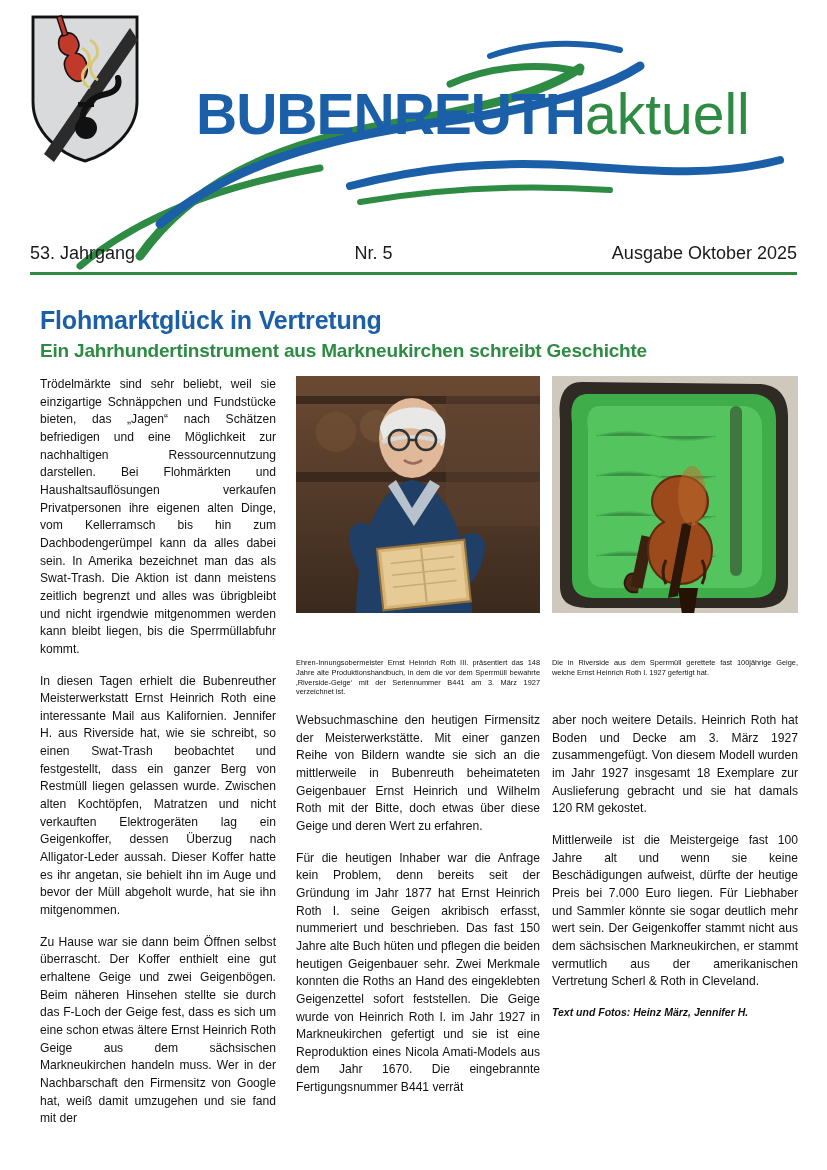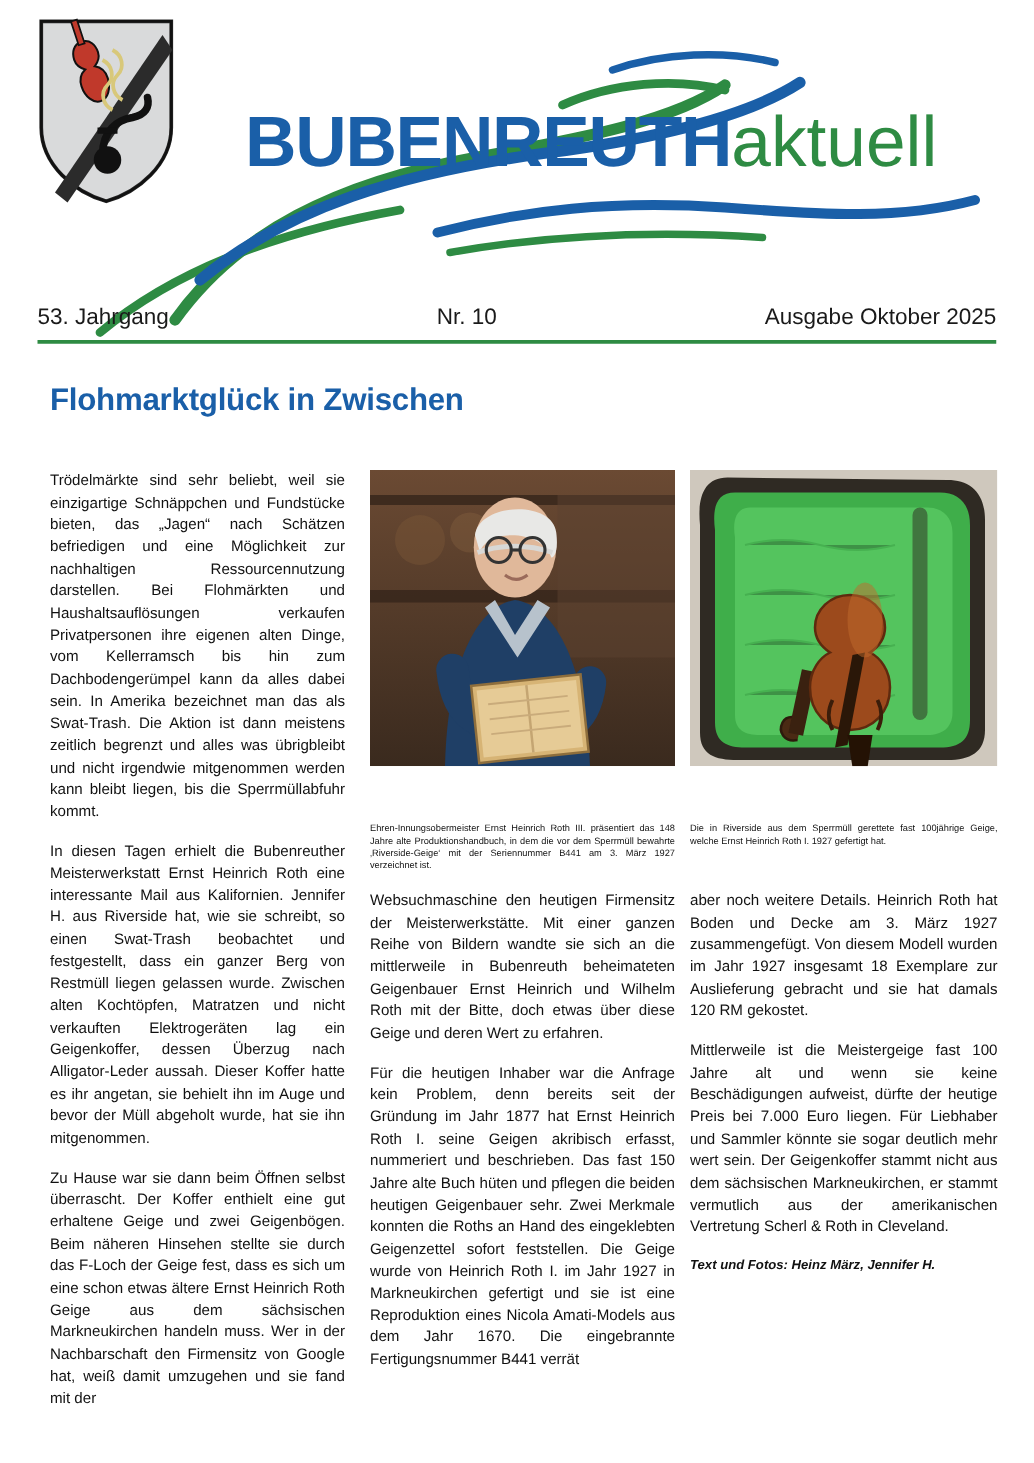--- a/index.html
+++ b/index.html
@@ -137,27 +137,28 @@
     </div>
 
     <div class="title-wrap">
       <div class="title">
         <span class="blue">BUBENREUTH</span><span class="aktuell">aktuell</span>
       </div>
     </div>
 
     <div class="issuebar">
       <div class="left">53. Jahrgang</div>
-      <div class="mid">Nr. 10</div>
+      <div class="mid">Nr. 5</div>
       <div class="right">Ausgabe Oktober 2025</div>
     </div>
     <div class="rule"></div>
   </div>
 
-  <div class="headline">Flohmarktglück in Zwischen</div>
+  <div class="headline">Flohmarktglück in Vertretung</div>
+  <div class="subhead">Ein Jahrhundertinstrument aus Markneukirchen schreibt Geschichte</div>
 
   <div class="photo photo1">
     <svg width="244" height="237" viewBox="0 0 244 237">
       <defs>
         <linearGradient id="wallg" x1="0" y1="0" x2="0" y2="1">
           <stop offset="0%" stop-color="#6b4a33"></stop>
           <stop offset="100%" stop-color="#3a2a1e"></stop>
         </linearGradient>
       </defs>
       <rect width="244" height="237" fill="url(#wallg)"></rect>

